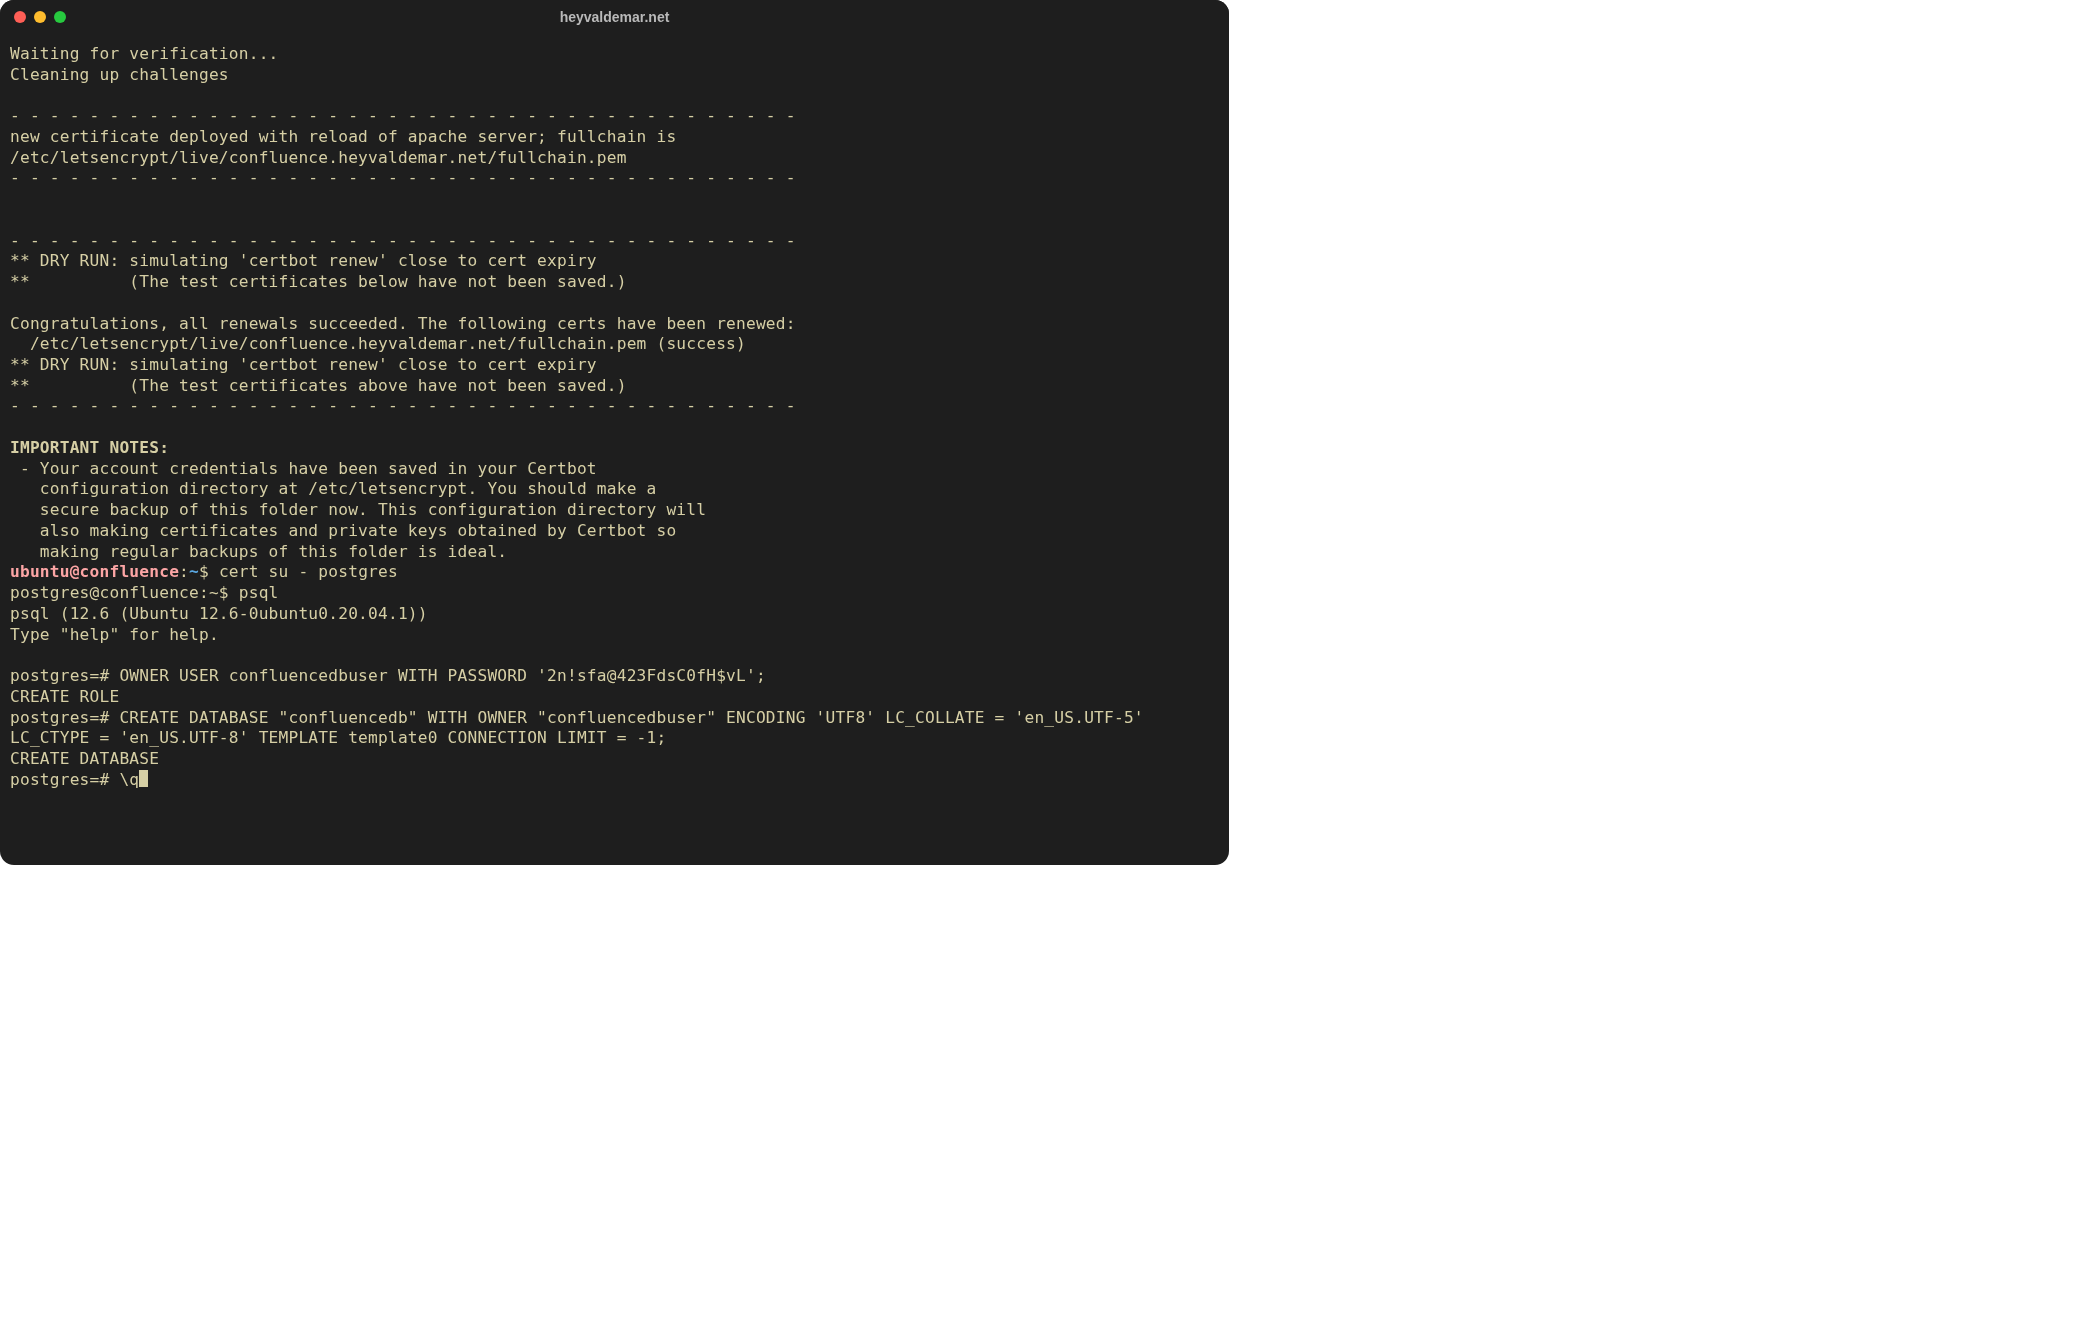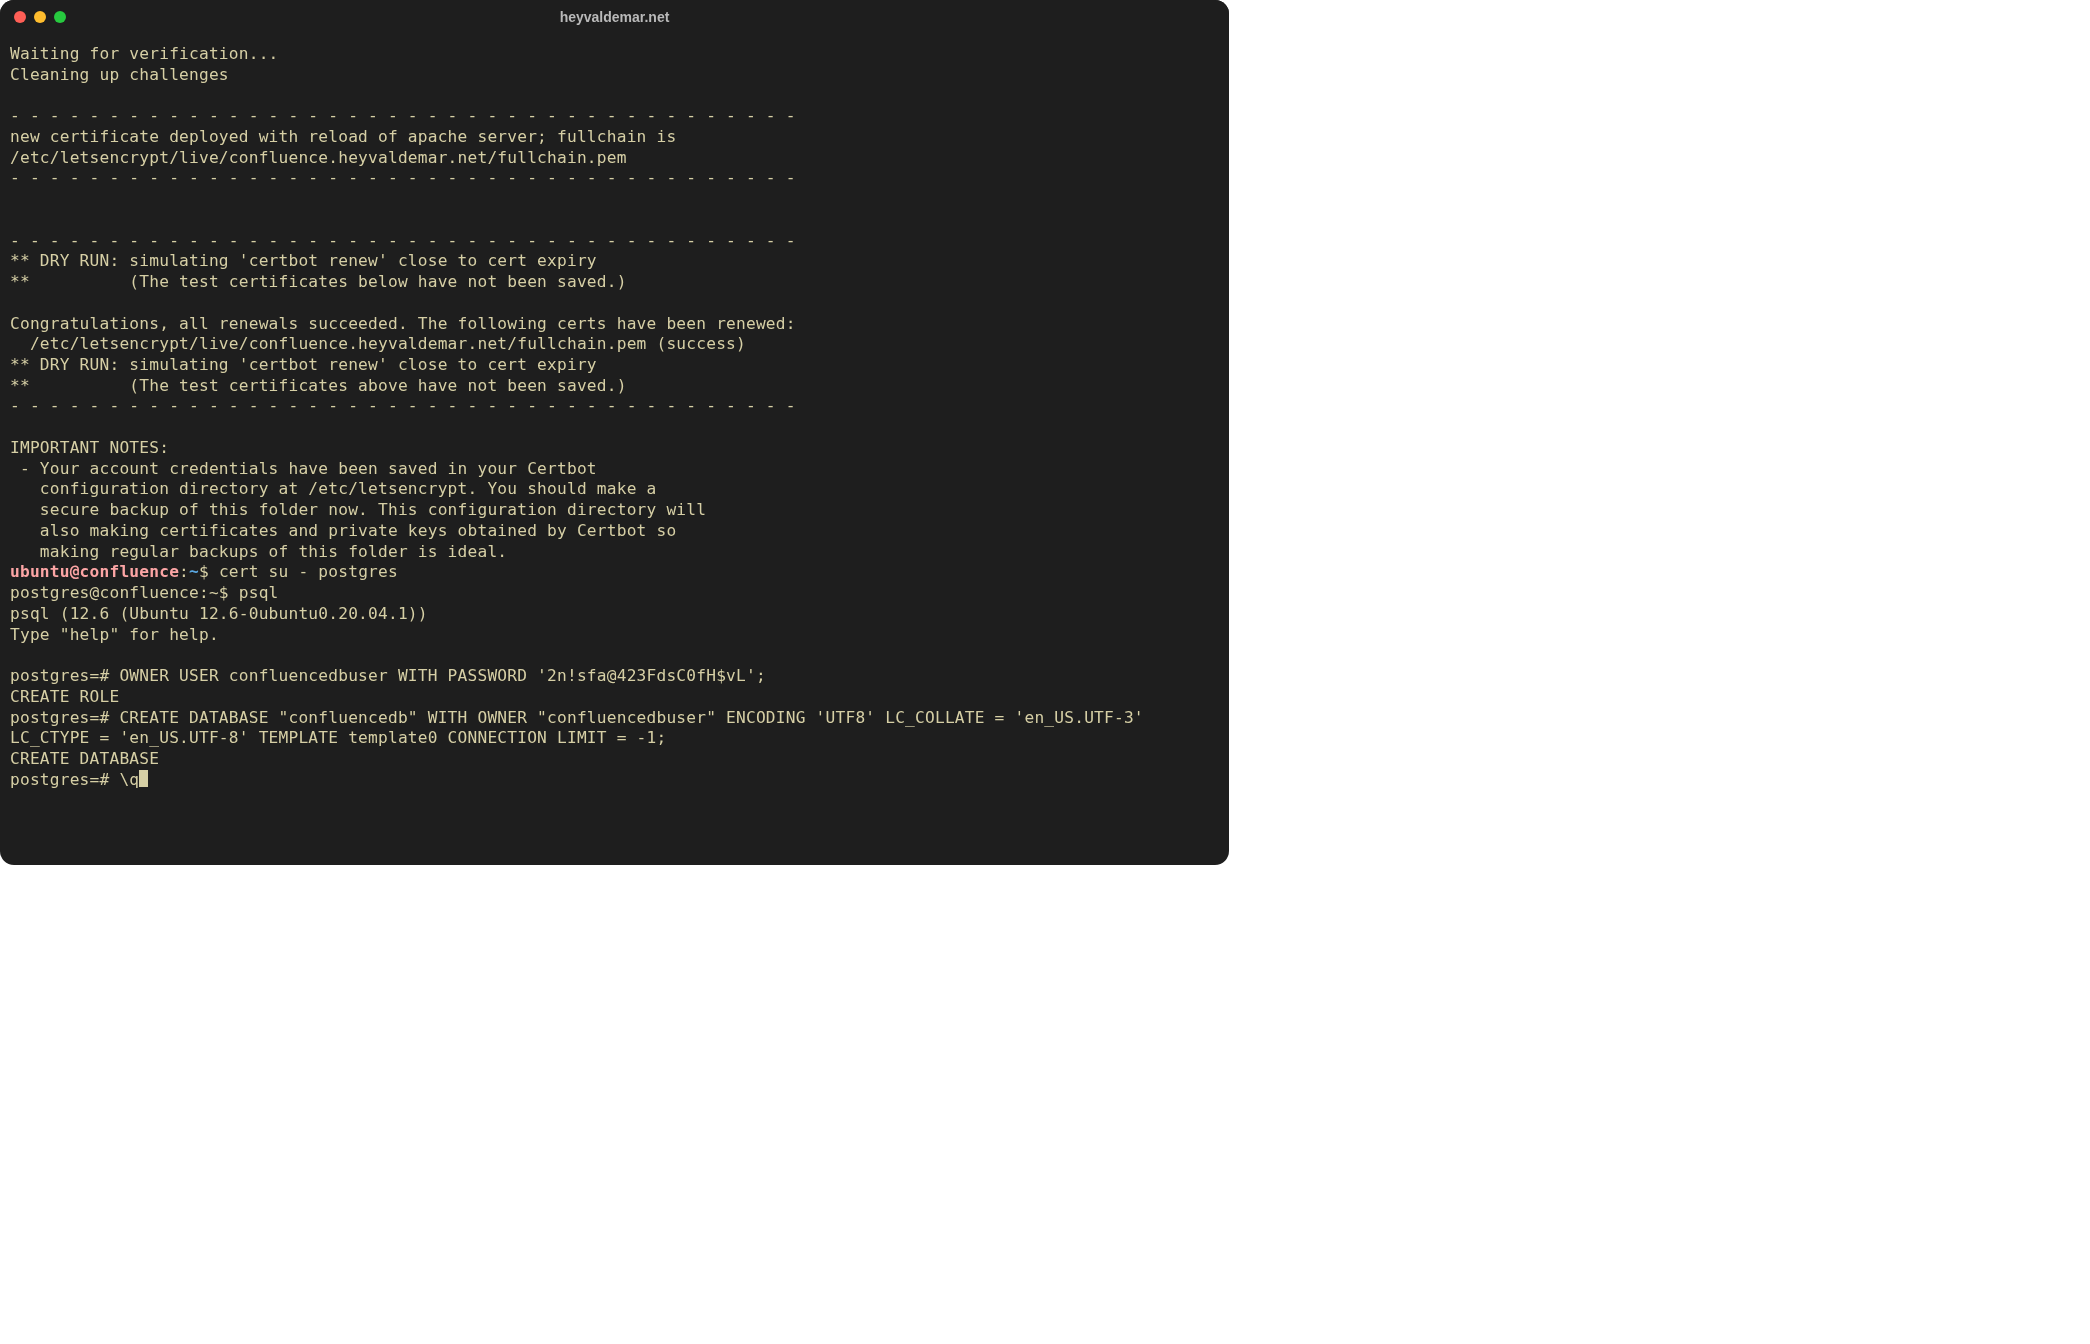--- a/index.html
+++ b/index.html
@@ -33,21 +33,21 @@
     font-family:-apple-system,BlinkMacSystemFont,"Helvetica Neue",Arial,sans-serif;
     font-size:14px;font-weight:600;color:#b9b9b9;pointer-events:none;
   }
   .content{
     padding:10px 10px 6px 10px;
     font-size:16.2px;
     line-height:1.28;
     white-space:pre;
     letter-spacing:0.2px;
   }
-  .bold{font-weight:400;}
+  .bold{font-weight:700;}
   .green{color:#fca5a5;font-weight:700;}
   .blue{color:#5aa7e0;font-weight:700;}
   .cursor{
     display:inline-block;width:9px;height:17px;background:#d6cfa5;vertical-align:-2px;
   }
 </style>
 </head>
 <body>
 
 <div class="terminal">
@@ -85,17 +85,17 @@
 <span>   secure backup of this folder now. This configuration directory will</span>
 <span>   also making certificates and private keys obtained by Certbot so</span>
 <span>   making regular backups of this folder is ideal.</span>
 <span class="green">ubuntu@confluence</span><span>:</span><span class="blue">~</span><span>$ </span><span>cert su - postgres</span>
 <span>postgres@confluence:~$ psql</span>
 <span>psql (12.6 (Ubuntu 12.6-0ubuntu0.20.04.1))</span>
 <span>Type "help" for help.</span>
 <span></span>
 <span>postgres=# OWNER USER confluencedbuser WITH PASSWORD '2n!sfa@423FdsC0fH$vL';</span>
 <span>CREATE ROLE</span>
-<span>postgres=# CREATE DATABASE "confluencedb" WITH OWNER "confluencedbuser" ENCODING 'UTF8' LC_COLLATE = 'en_US.UTF-3'</span>
+<span>postgres=# CREATE DATABASE "confluencedb" WITH OWNER "confluencedbuser" ENCODING 'UTF8' LC_COLLATE = 'en_US.UTF-5'</span>
 <span>LC_CTYPE = 'en_US.UTF-8' TEMPLATE template0 CONNECTION LIMIT = -1;</span>
 <span>CREATE DATABASE</span>
 <span>postgres=# \q</span><span class="cursor"></span></div>
 </div>
 
 </body></html>

